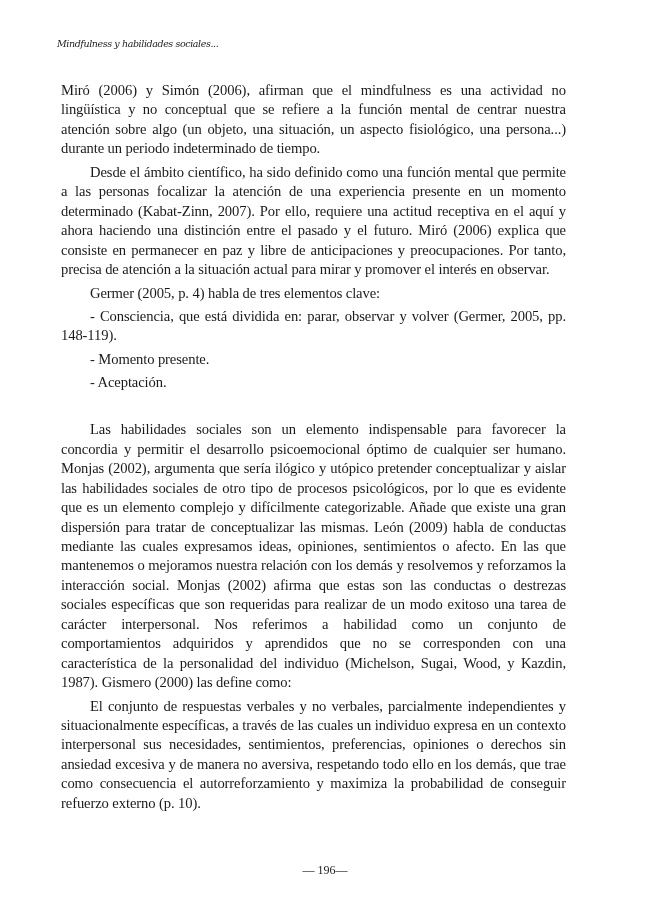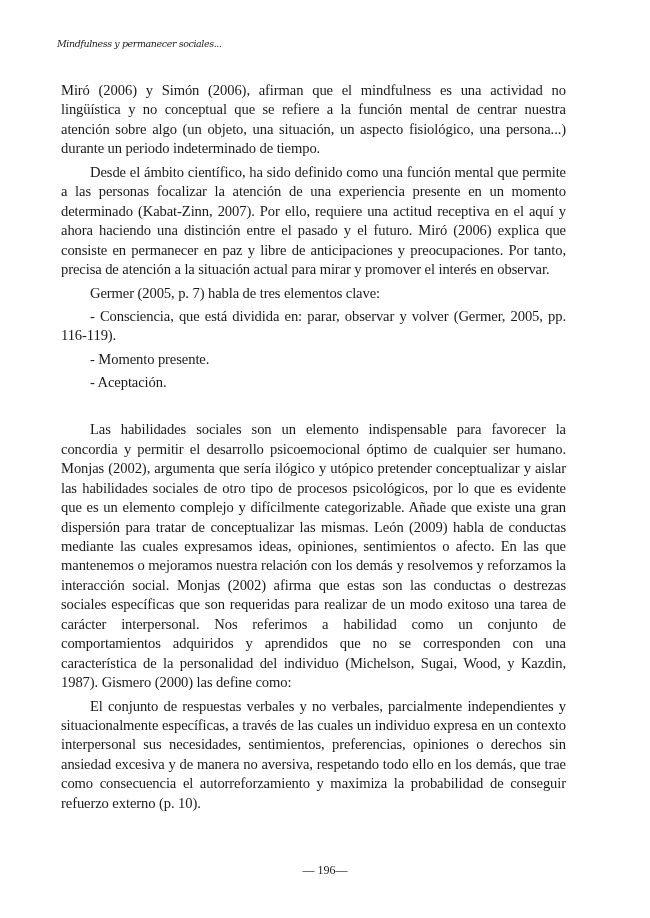--- a/index.html
+++ b/index.html
@@ -59,27 +59,27 @@
       top: 863px;
       text-align: center;
       font-family: "Liberation Serif", serif;
       font-size: 12px;
       color: #222;
     }
   </style>
 </head>
 <body>
 
-<div class="running-header">Mindfulness y permanecer sociales...</div>
+<div class="running-header">Mindfulness y habilidades sociales...</div>
 
 <div class="content">
   <p>Miró (2006) y Simón (2006), afirman que el mindfulness es una actividad no lingüística y no conceptual que se refiere a la función mental de centrar nuestra atención sobre algo (un objeto, una situación, un aspecto fisiológico, una persona...) durante un periodo indeterminado de tiempo.</p>
   <p class="indent">Desde el ámbito científico, ha sido definido como una función mental que permite a las personas focalizar la atención de una experiencia presente en un momento determinado (Kabat-Zinn, 2007). Por ello, requiere una actitud receptiva en el aquí y ahora haciendo una distinción entre el pasado y el futuro. Miró (2006) explica que consiste en permanecer en paz y libre de anticipaciones y preocupaciones. Por tanto, precisa de atención a la situación actual para mirar y promover el interés en observar.</p>
-  <p class="indent">Germer (2005, p. 7) habla de tres elementos clave:</p>
-  <p class="indent">- Consciencia, que está dividida en: parar, observar y volver (Germer, 2005, pp. 116-119).</p>
+  <p class="indent">Germer (2005, p. 4) habla de tres elementos clave:</p>
+  <p class="indent">- Consciencia, que está dividida en: parar, observar y volver (Germer, 2005, pp. 148-119).</p>
   <p class="indent">- Momento presente.</p>
   <p class="indent">- Aceptación.</p>
   <div class="blank"></div>
   <p class="indent">Las habilidades sociales son un elemento indispensable para favorecer la concordia y permitir el desarrollo psicoemocional óptimo de cualquier ser humano. Monjas (2002), argumenta que sería ilógico y utópico pretender conceptualizar y aislar las habilidades sociales de otro tipo de procesos psicológicos, por lo que es evidente que es un elemento complejo y difícilmente categorizable. Añade que existe una gran dispersión para tratar de conceptualizar las mismas. León (2009) habla de conductas mediante las cuales expresamos ideas, opiniones, sentimientos o afecto. En las que mantenemos o mejoramos nuestra relación con los demás y resolvemos y reforzamos la interacción social. Monjas (2002) afirma que estas son las conductas o destrezas sociales específicas que son requeridas para realizar de un modo exitoso una tarea de carácter interpersonal. Nos referimos a habilidad como un conjunto de comportamientos adquiridos y aprendidos que no se corresponden con una característica de la personalidad del individuo (Michelson, Sugai, Wood, y Kazdin, 1987). Gismero (2000) las define como:</p>
   <p class="indent">El conjunto de respuestas verbales y no verbales, parcialmente independientes y situacionalmente específicas, a través de las cuales un individuo expresa en un contexto interpersonal sus necesidades, sentimientos, preferencias, opiniones o derechos sin ansiedad excesiva y de manera no aversiva, respetando todo ello en los demás, que trae como consecuencia el autorreforzamiento y maximiza la probabilidad de conseguir refuerzo externo (p. 10).</p>
 </div>
 
 <div class="page-number">— 196—</div>
 
 </body></html>

